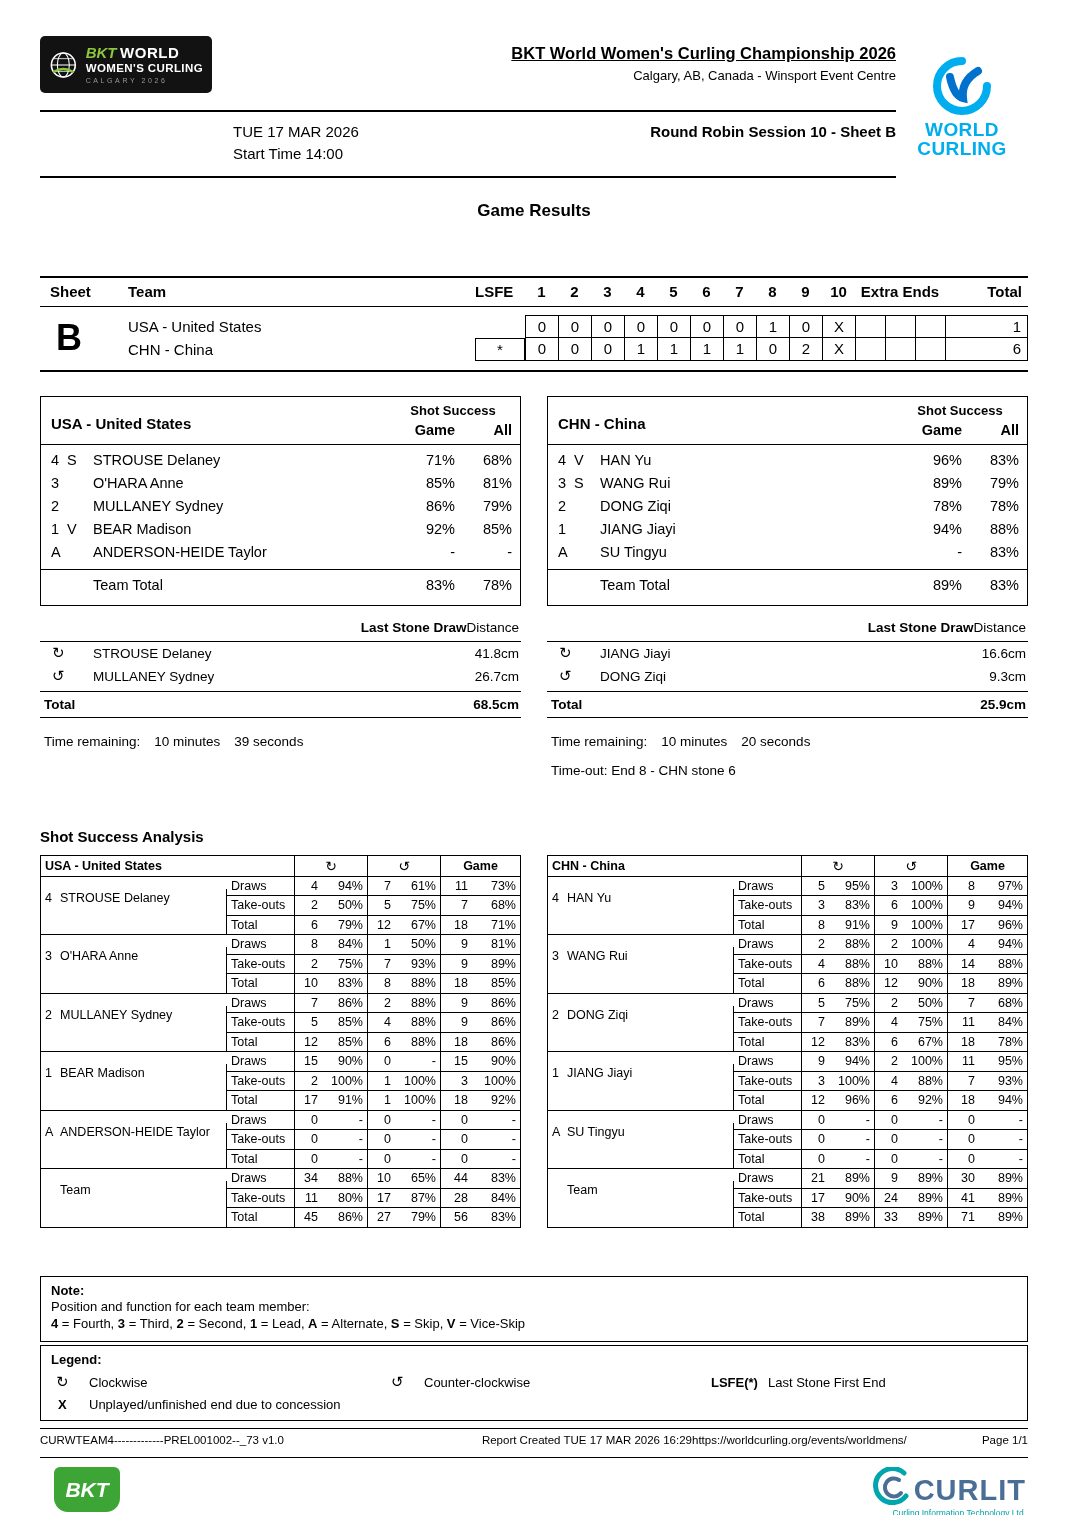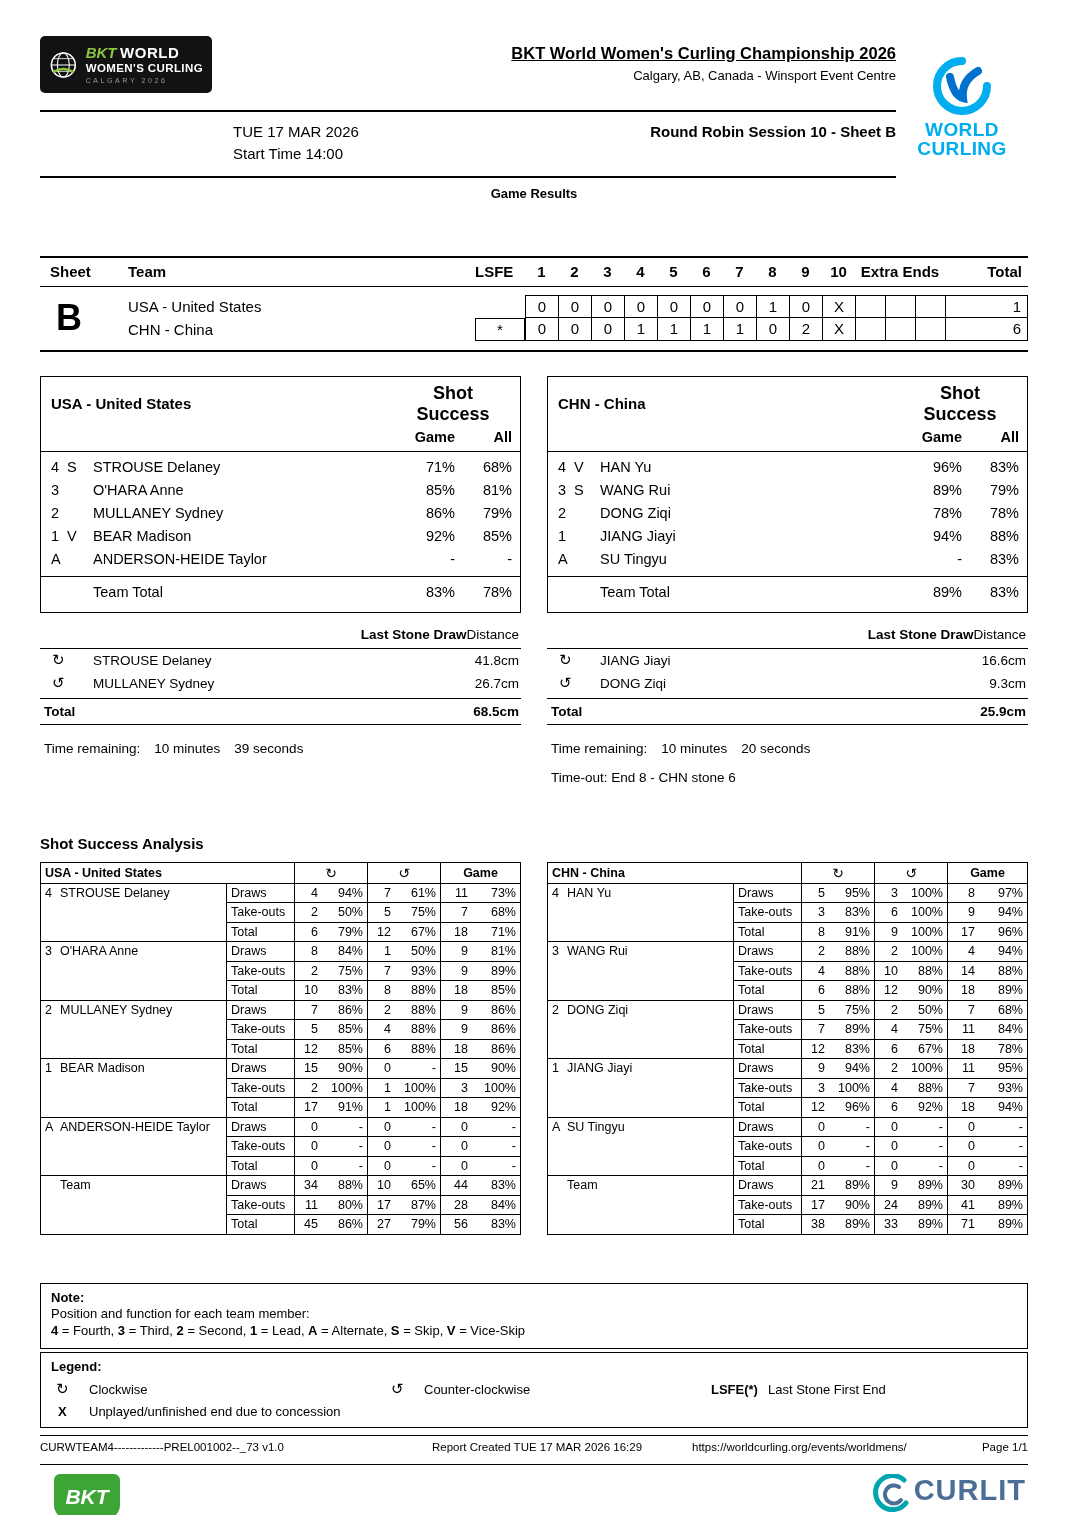--- a/index.html
+++ b/index.html
@@ -19,21 +19,21 @@
   .bkt-city { color: #9a9a9a; font-size: 7px; letter-spacing: 2.6px; margin-top: 2px; }
   .title-blk { text-align: right; padding-top: 8px; }
   .title { font-size: 16.5px; font-weight: bold; text-decoration: underline; }
   .venue { font-size: 13px; margin-top: 5px; }
   .hr2 { border-top: 2.5px solid #000; }
   .hdr-row2 { display: flex; justify-content: space-between; align-items: flex-start; padding: 9px 0 11px 193px; }
   .dateblk { font-size: 15px; line-height: 1.45; }
   .session { font-weight: bold; font-size: 15px; padding-top: 2px; }
   .wc-logo { width: 132px; display: flex; flex-direction: column; align-items: center; justify-content: center; gap: 3px; }
   .wc-text { color: #00AEEF; font-weight: bold; font-size: 19px; line-height: 1.02; text-align: center; letter-spacing: .4px; }
-  .report-title { text-align: center; font-size: 13px; font-weight: bold; margin-top: 8px; }
+  .report-title { text-align: center; font-size: 17px; font-weight: bold; margin-top: 23px; }
 
   
   .sboard { margin-top: 55px; border-top: 2.5px solid #000; border-bottom: 2px solid #000; }
   .shead { display: flex; align-items: center; border-bottom: 1px solid #000; padding: 5px 0 6px; font-weight: bold; font-size: 15px; }
   .h-sheet { width: 85px; padding-left: 10px; }
   .h-team  { width: 350px; padding-left: 3px; }
   .h-lsfe  { width: 50px; }
   .h-end   { width: 33px; text-align: center; }
   .h-extra { width: 90px; text-align: center; }
   .h-total { width: 83px; text-align: right; padding-right: 6px; }
@@ -49,21 +49,21 @@
   .stot { width: 83px; border-left: 1px solid #000; border-right: 1px solid #000; border-bottom: 1px solid #000; text-align: right; padding-right: 6px; line-height: 21px; }
   .srow:first-child .send, .srow:first-child .sx, .srow:first-child .stot { border-top: 1px solid #000; }
 
   
   .cols { display: flex; gap: 26px; margin-top: 24px; }
   .teamcol { flex: 1; min-width: 0; }
   .panel { border: 1px solid #000; padding: 6px 8px 4px; }
   .panel-head { display: flex; justify-content: space-between; }
   .panel-team { font-weight: bold; font-size: 15px; padding-top: 12px; padding-left: 2px; }
   .panel-ss { width: 118px; text-align: center; }
-  .ss-title { font-weight: bold; font-size: 18px; }
+  .ss-title { font-weight: bold; font-size: 13px; }
   .ss-cols { display: flex; justify-content: flex-end; font-weight: bold; font-size: 14.5px; margin-top: 4px; }
   .colh { width: 57px; text-align: right; }
   .phr { border-top: 1px solid #000; margin: 6px -8px 4px; }
   .prow { display: flex; height: 23px; align-items: center; font-size: 14.5px; }
   .ppos { width: 18px; padding-left: 2px; }
   .pfn { width: 26px; }
   .pname { flex: 1; white-space: nowrap; overflow: hidden; }
   .pv { width: 57px; text-align: right; }
   .phr2 { border-top: 1px solid #000; margin: 5px -8px 0; }
   .trow { height: 31px; }
@@ -85,21 +85,21 @@
   
   .analysis-title { font-weight: bold; font-size: 15px; margin-top: 50px; }
   .acols { display: flex; gap: 26px; margin-top: 10px; }
   .atable { flex: 1; border: 1px solid #000; border-bottom: none; font-size: 12.5px; }
   .ahead { display: grid; grid-template-columns: 254px 73px 73px 1fr; }
   .ahead > div { border-bottom: 1px solid #000; height: 21px; line-height: 20px; }
   .ah-team { font-weight: bold; padding-left: 4px; border-right: 1px solid #000; }
   .ah-cw, .ah-ccw { text-align: center; border-right: 1px solid #000; font-size: 14px; }
   .ah-game { text-align: center; font-weight: bold; }
   .ablock { display: grid; grid-template-columns: 186px 68px 26px 47px 26px 47px 30px 1fr; grid-auto-rows: 19.5px; }
-  .aname { grid-row: span 3; border-right: 1px solid #000; border-bottom: 1px solid #000; padding: 2px 3px 0 4px; line-height: 1.2; }
+  .aname { grid-row: span 3; border-right: 1px solid #000; border-bottom: 1px solid #000; padding: 2px 3px 0 4px; line-height: 1.2; margin-top: 12px; }
   .apos { display: inline-block; width: 15px; }
   .acat { border-right: 1px solid #000; border-bottom: 1px solid #000; padding: 2px 0 0 4px; }
   .an { border-bottom: 1px solid #000; text-align: right; padding: 2px 3px 0 0; }
   .ap { border-bottom: 1px solid #000; border-right: 1px solid #000; text-align: right; padding: 2px 4px 0 0; }
   .ap.end { border-right: none; }
 
   
   .notebox { border: 1px solid #000; margin-top: 48px; padding: 6px 10px 8px; font-size: 13px; line-height: 1.3; }
   .nb-title { font-weight: bold; }
   .k { font-weight: bold; }
@@ -109,30 +109,30 @@
   .lg-icon { width: 38px; padding-left: 5px; font-size: 15px; }
   .lg-cw-label { width: 297px; }
   .lg-ccw-label { width: 287px; }
   .lg-key { font-weight: bold; margin-right: 10px; }
   .lg-x { width: 38px; padding-left: 7px; font-weight: bold; }
 
   
   .f-hr { border-top: 1px solid #000; margin-top: 7px; }
   .footer { display: flex; font-size: 11.5px; padding: 5px 0 4px; align-items: center; }
   .f-doc { width: 392px; }
-  .f-created { width: 260px; }
+  .f-created { width: 260px; text-align: right; }
   .f-url { flex: 1; }
   .f-page { text-align: left; }
 
   
   .blogos { display: flex; justify-content: space-between; align-items: flex-start; margin-top: 9px; padding: 0 2px 0 14px; }
   .bkt2 { text-align: center; }
   .bkt2-box { width: 66px; height: 45px; background: #3DA535; border-radius: 6px 6px 14px 14px; color: #fff; font-weight: bold; font-style: italic; font-size: 21px; display: flex; align-items: center; justify-content: center; }
   .curlit { text-align: right; }
-  .curlit-row { display: flex; align-items: flex-start; gap: 4px; justify-content: flex-end; }
+  .curlit-row { display: flex; align-items: flex-end; gap: 4px; justify-content: flex-end; }
   .curlit-name { color: #4A6E96; font-weight: bold; font-size: 29px; letter-spacing: 1px; }
   .curlit-sub { color: #00A0A8; font-size: 8.5px; margin-top: 1px; }
 </style>
 </head>
 <body>
 
 <div class="page">
 
   <div class="hdr">
     <div class="hdr-main">

